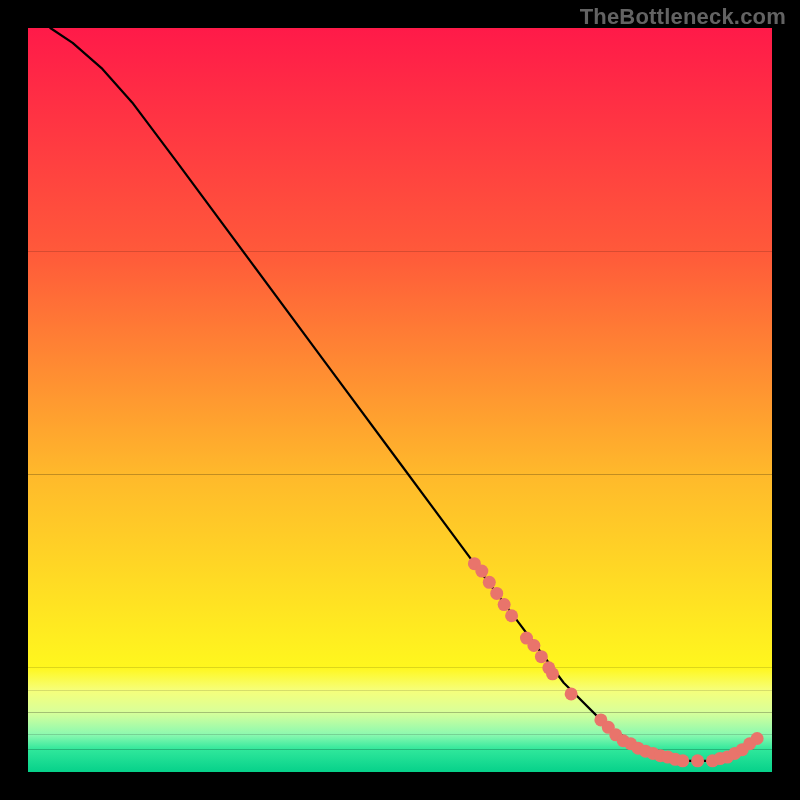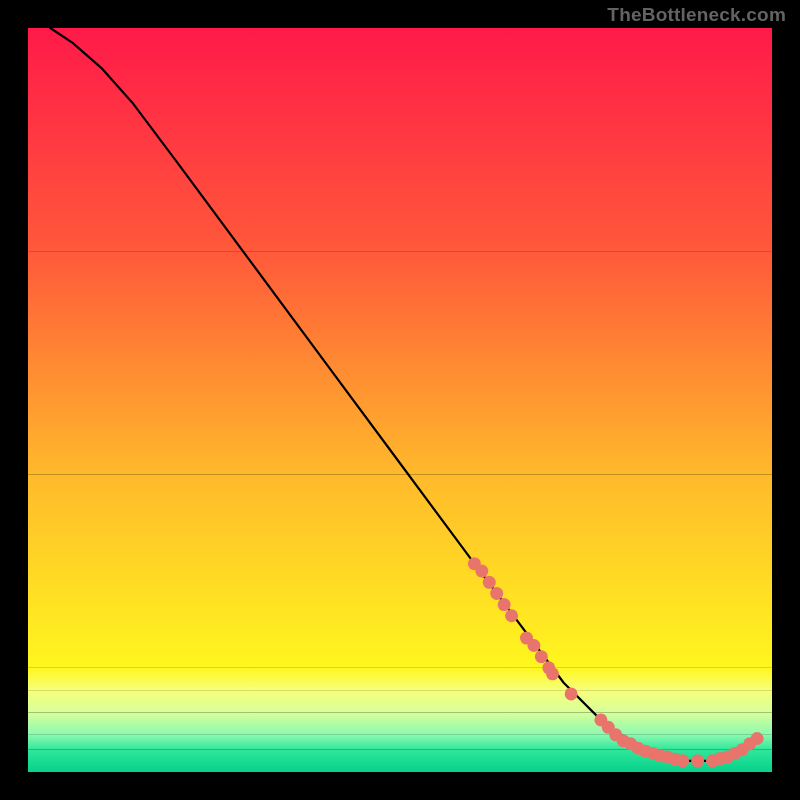--- a/index.html
+++ b/index.html
@@ -13,21 +13,21 @@
   }
   .stage {
     position: relative;
     width: 800px;
     height: 800px;
   }
   .watermark {
     position: absolute;
     top: 4px;
     right: 14px;
-    font-size: 19px;
+    font-size: 22px;
     font-weight: 600;
     color: #636363;
     letter-spacing: 0.2px;
     user-select: none;
     z-index: 10;
   }
   svg {
     position: absolute;
     left: 0;
     top: 0;

